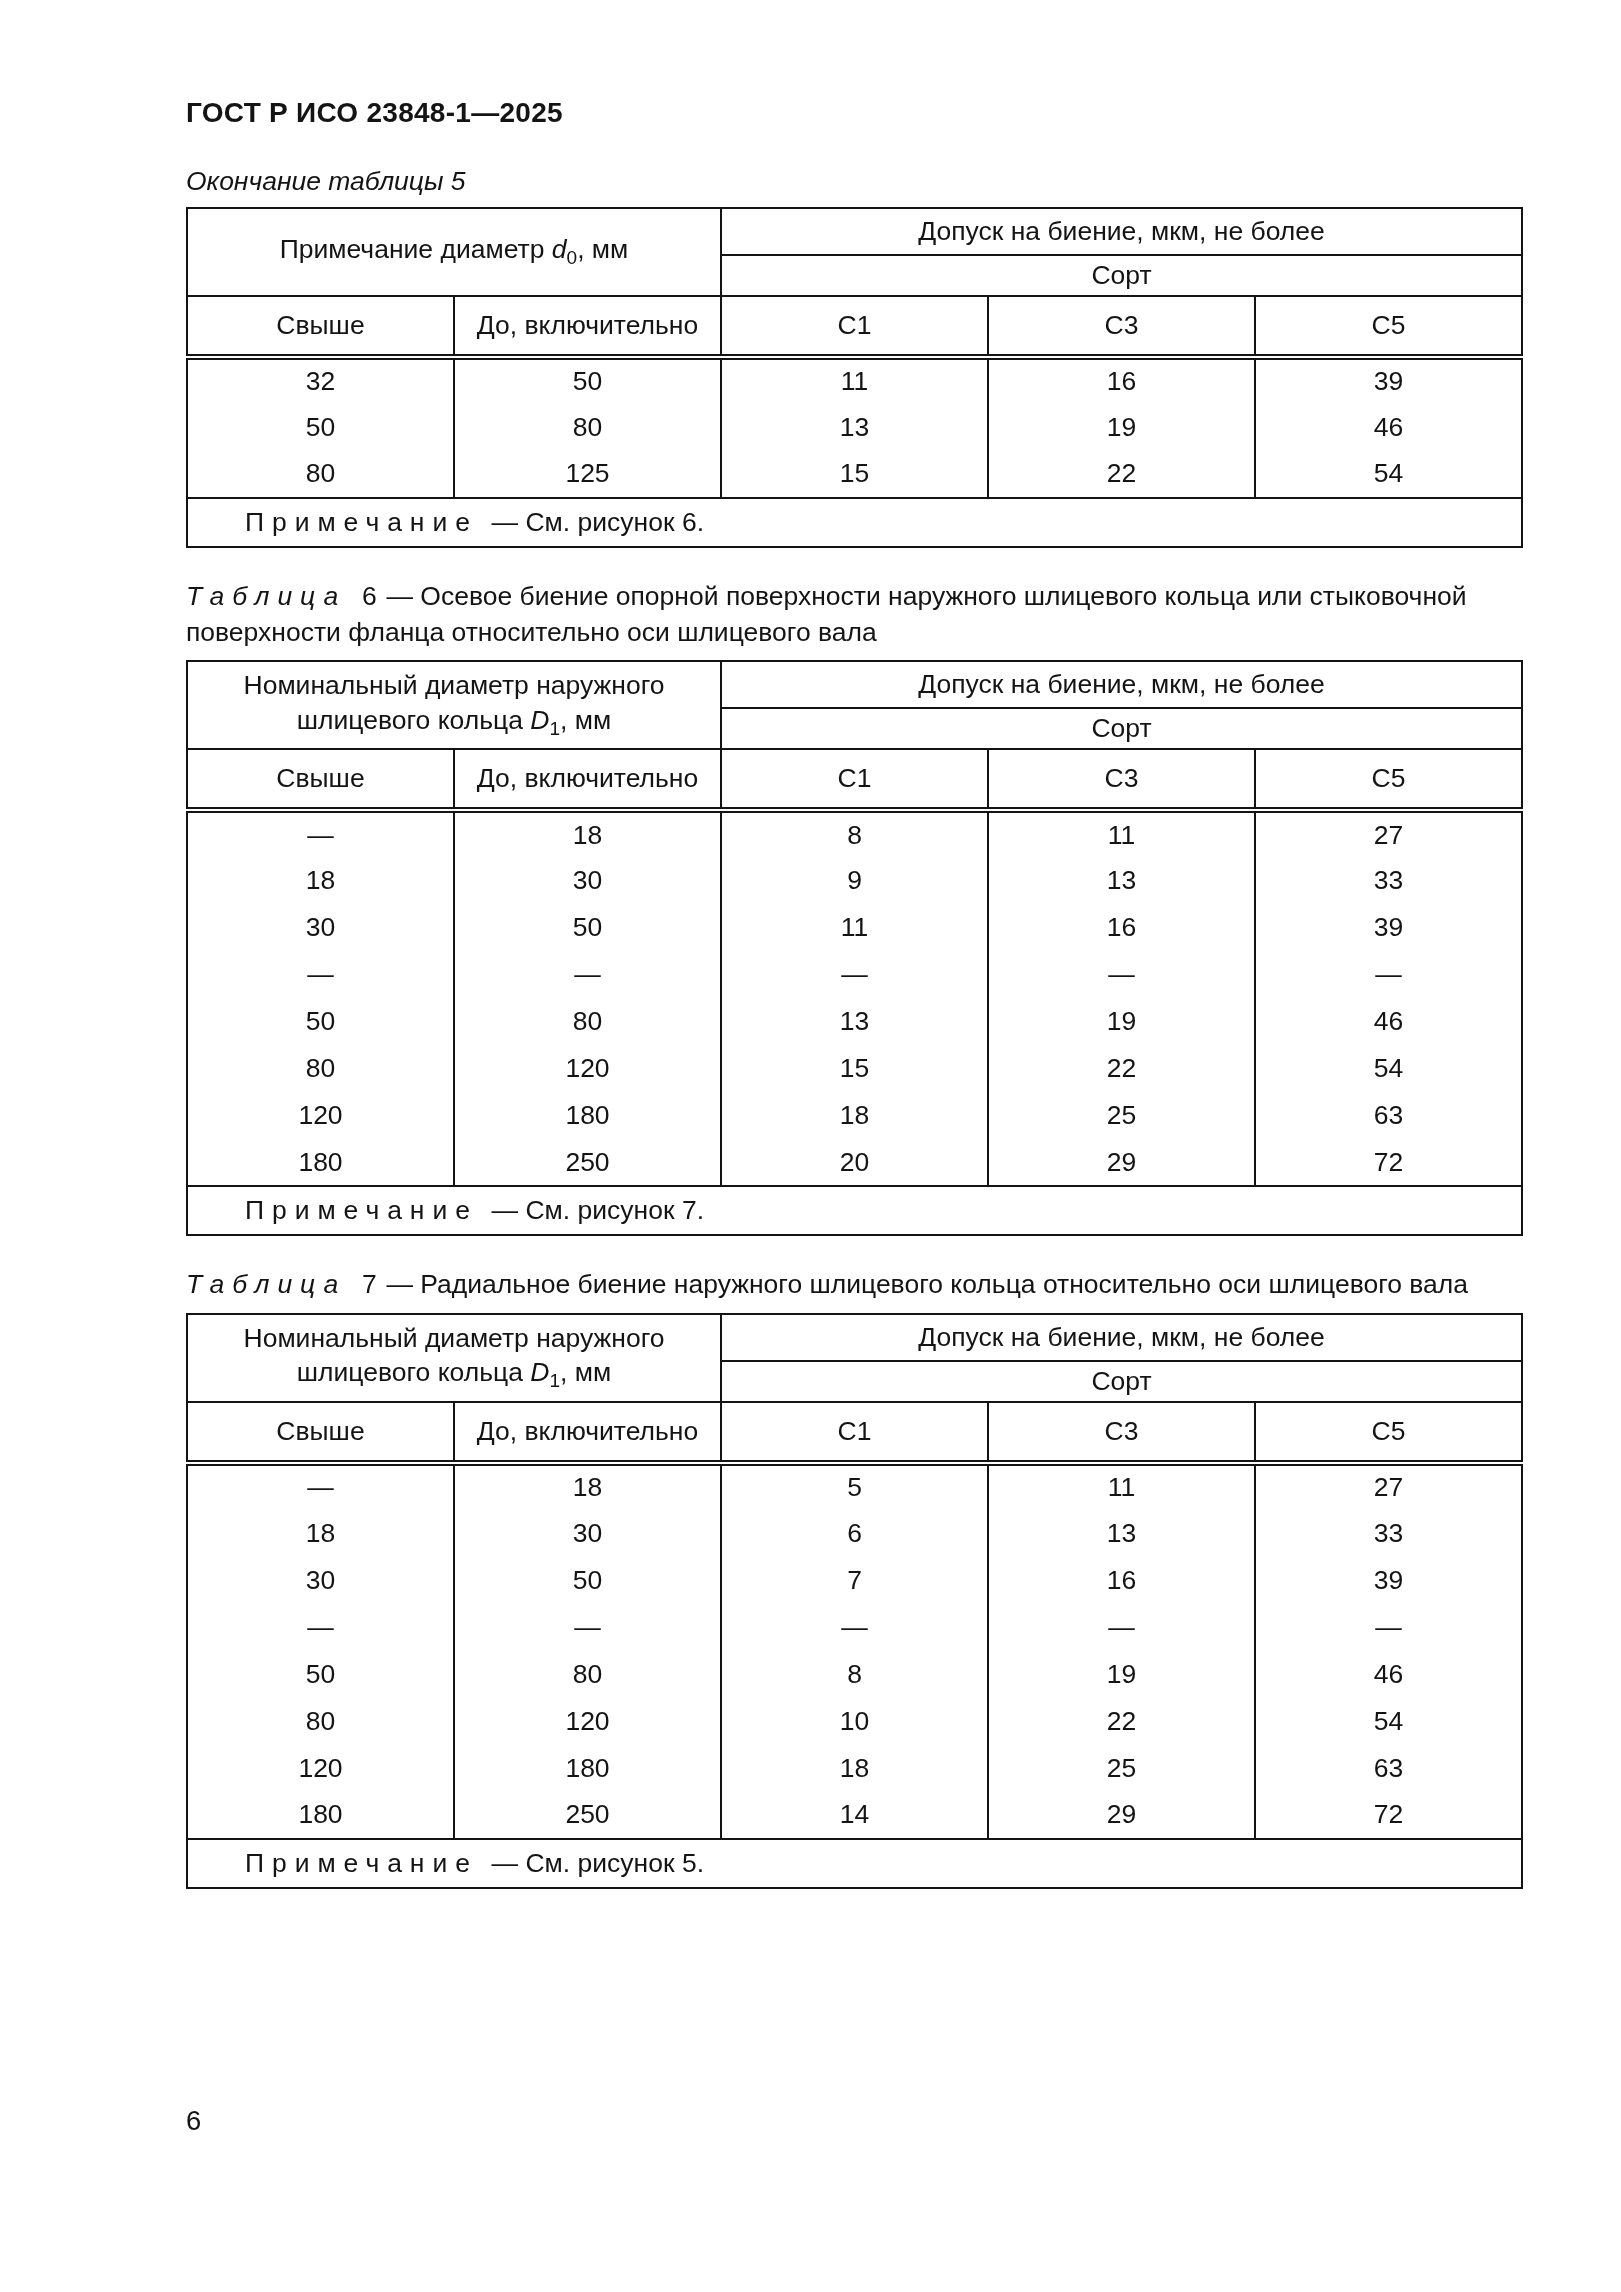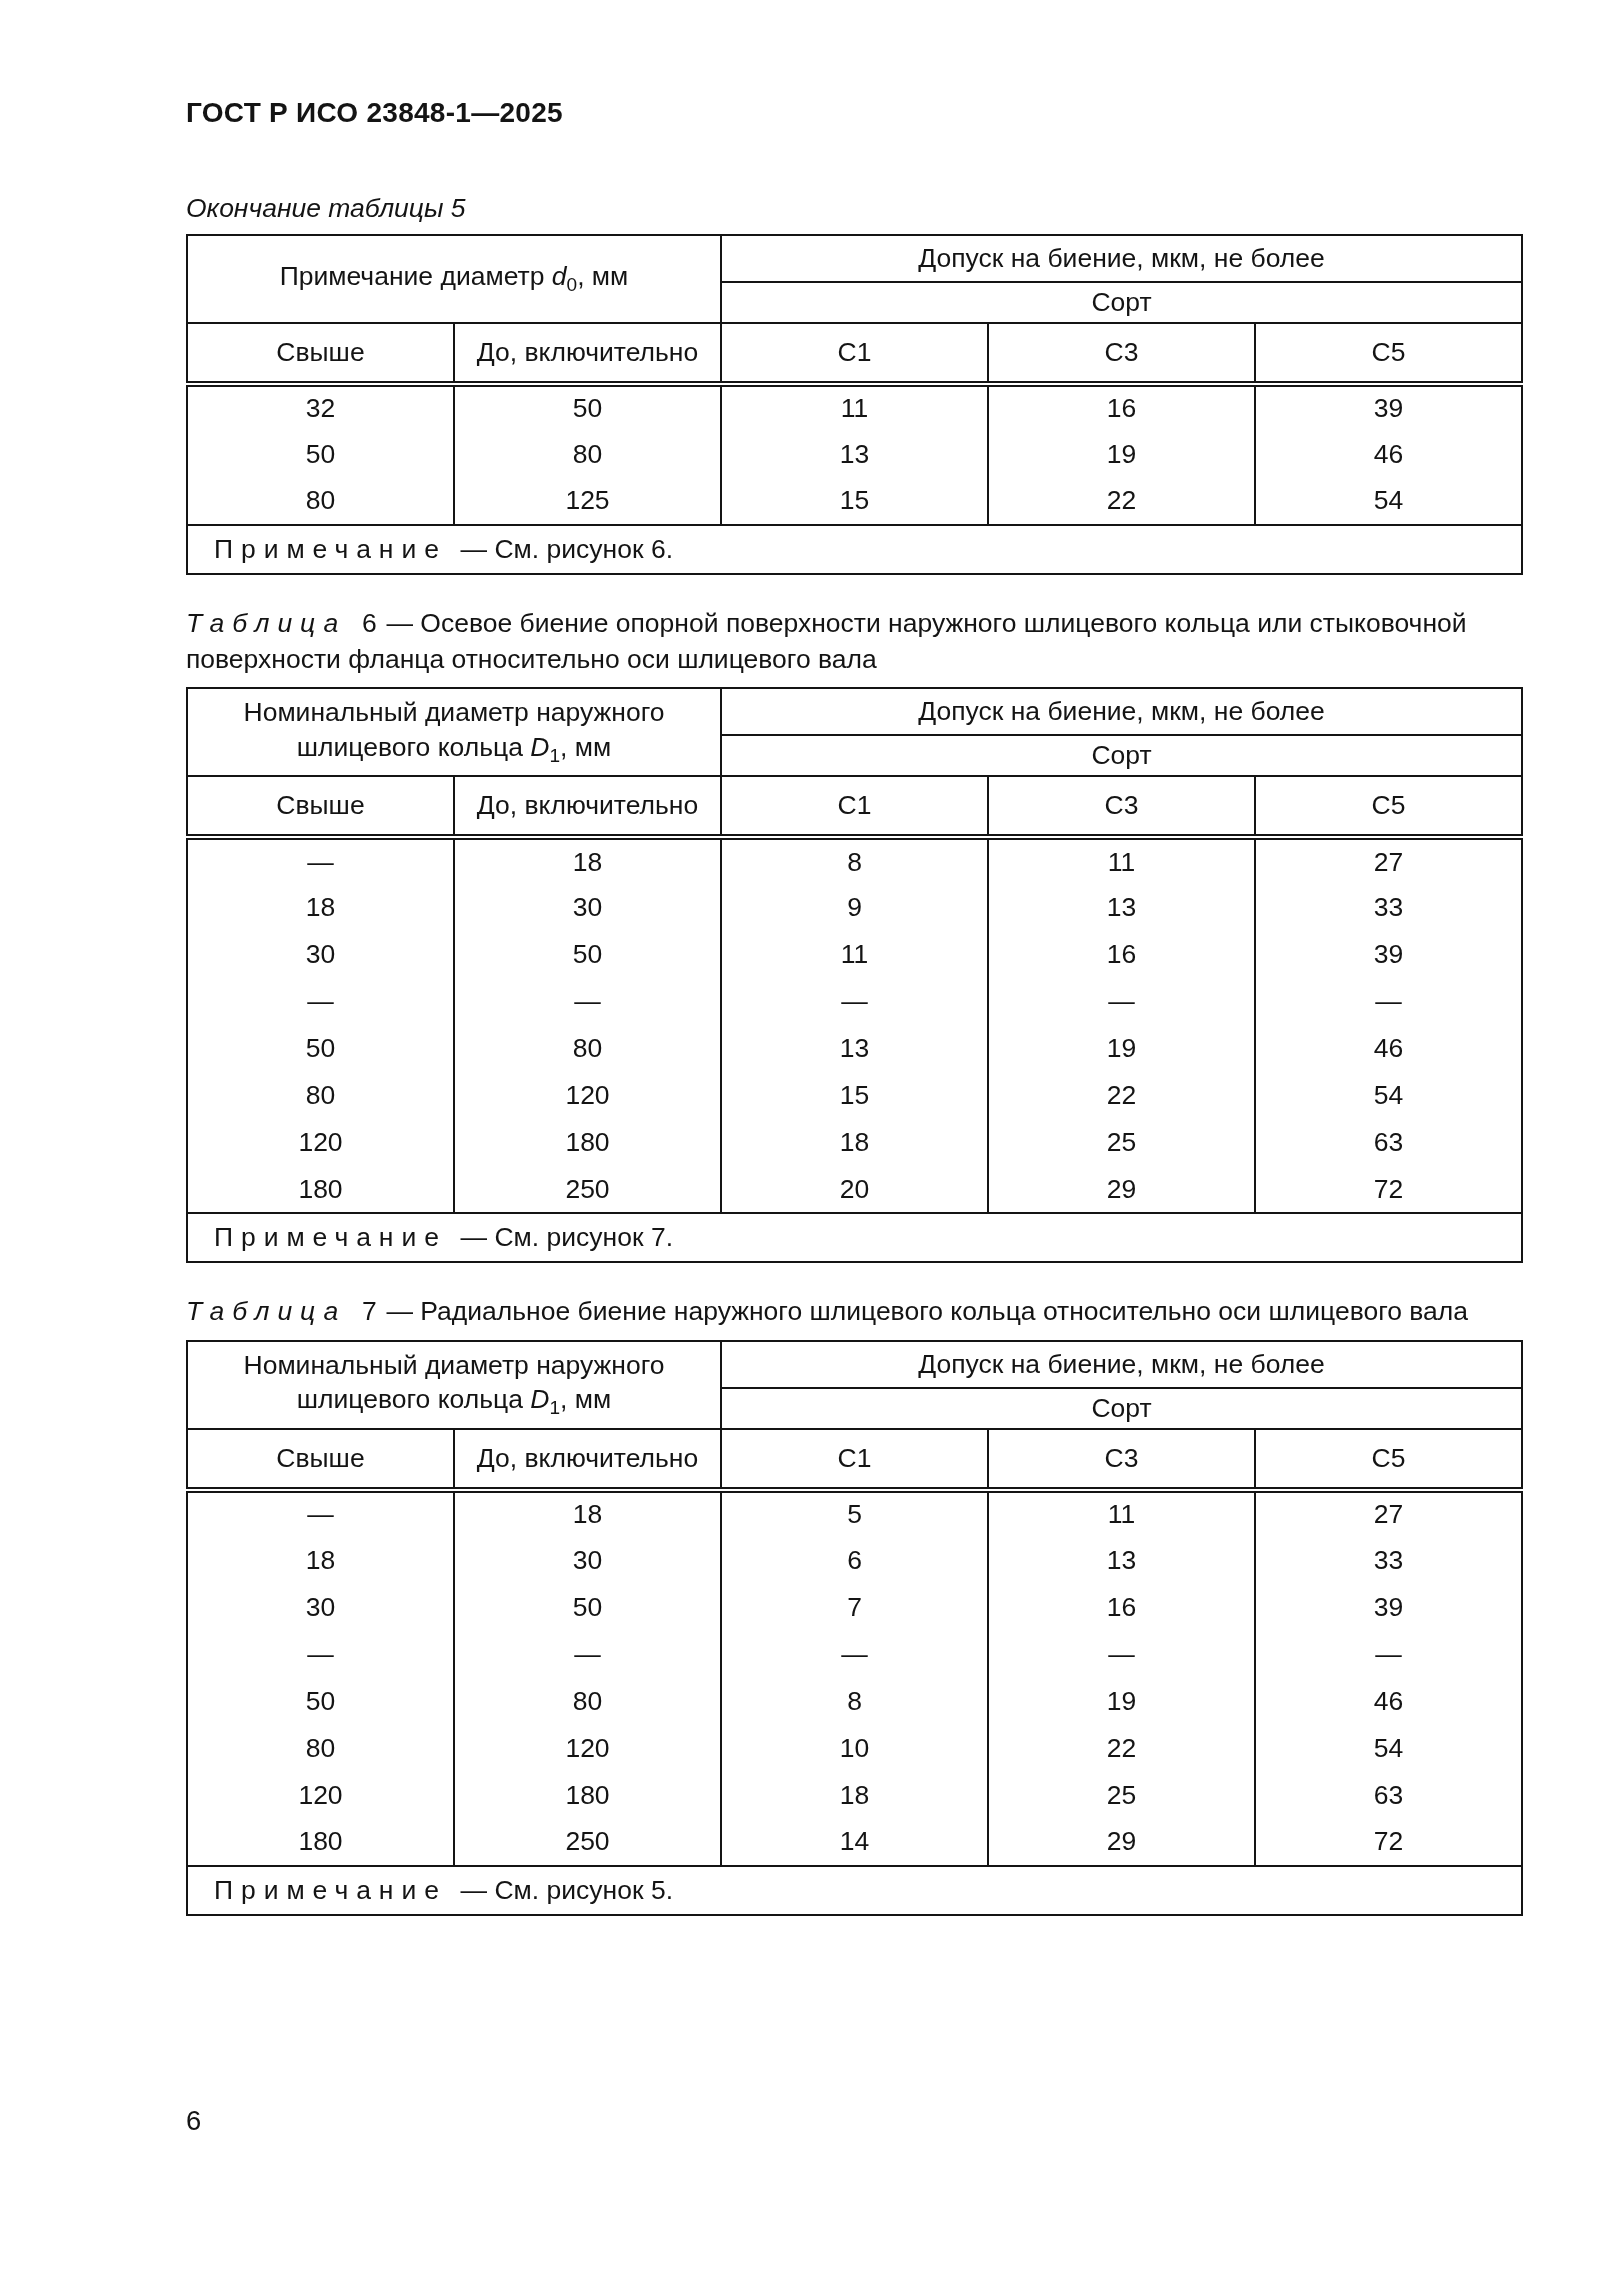--- a/index.html
+++ b/index.html
@@ -5,33 +5,33 @@
   * { box-sizing: border-box; }
   html, body { margin: 0; padding: 0; }
   body {
     width: 1621px; height: 2293px;
     background: #ffffff; color: #141414;
     font-family: "Liberation Sans", "DejaVu Sans", sans-serif;
     position: relative; overflow: hidden;
   }
   .content { position: absolute; left: 186px; top: 0; width: 1337px; }
   .doc-header { margin-top: 97px; font-size: 28px; font-weight: bold; letter-spacing: 0.01em; }
-  .caption-italic { margin-top: 64px; font-size: 26.5px; font-style: italic; }
+  .caption-italic { margin-top: 37px; font-size: 26.5px; font-style: italic; }
   .tbl-title { margin: 31px 0 0 0; font-size: 26.5px; line-height: 1.35; }
   .tbl-title .sp { letter-spacing: 0.3em; font-style: italic; }
   .tbl-title .tnum { margin-left: 15.7px; }
   .tbl-title .ttext { margin-left: 9.8px; }
 
   table.gost { border-collapse: collapse; table-layout: fixed; width: 100%; border: 2.9px solid #141414; margin-top: 9.8px; }
   table.gost td { border: 2px solid #141414; text-align: center; vertical-align: middle; font-size: 26.5px; padding: 3.9px 7.8px; }
   table.gost thead tr.h1 td { height: 47px; }
   table.gost thead tr.h2 td { height: 41px; }
   table.gost thead tr.h3 td { height: 61px; border-bottom: 6.9px double #141414; }
   table.gost tbody td { border-top: none; border-bottom: none; height: 47px; }
-  table.gost tfoot td.note { border-top: 2px solid #141414; text-align: left; padding-left: 26px; height: 49px; }
+  table.gost tfoot td.note { border-top: 2px solid #141414; text-align: left; padding-left: 57px; height: 49px; }
   .note .sp { letter-spacing: 0.3em; }
   .note .ntext { margin-left: 13.7px; }
   .diam { line-height: 1.3; }
   .sym { font-style: italic; }
   sub.subs { font-size: 0.72em; }
   .page-number { position: absolute; left: 186px; top: 2105px; font-size: 27.4px; }
 </style>
 </head>
 <body>
 

